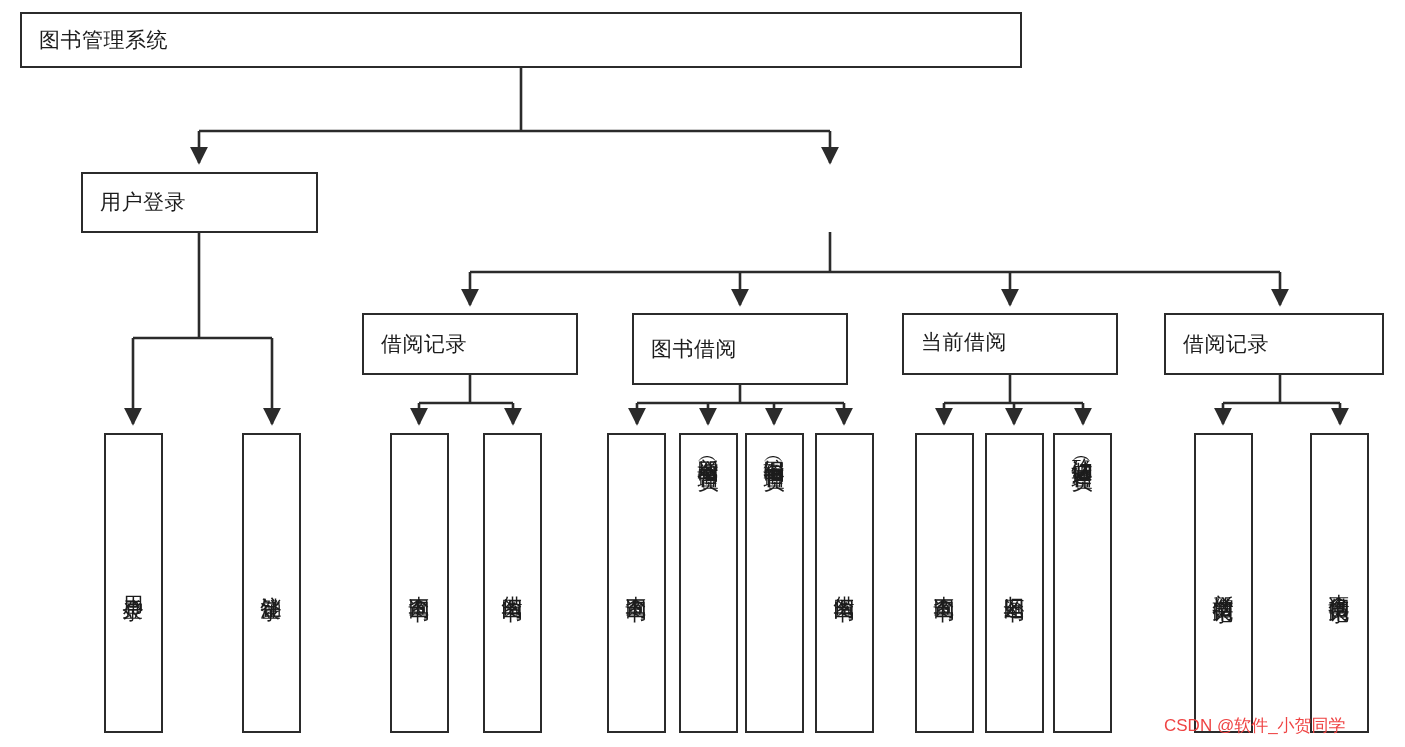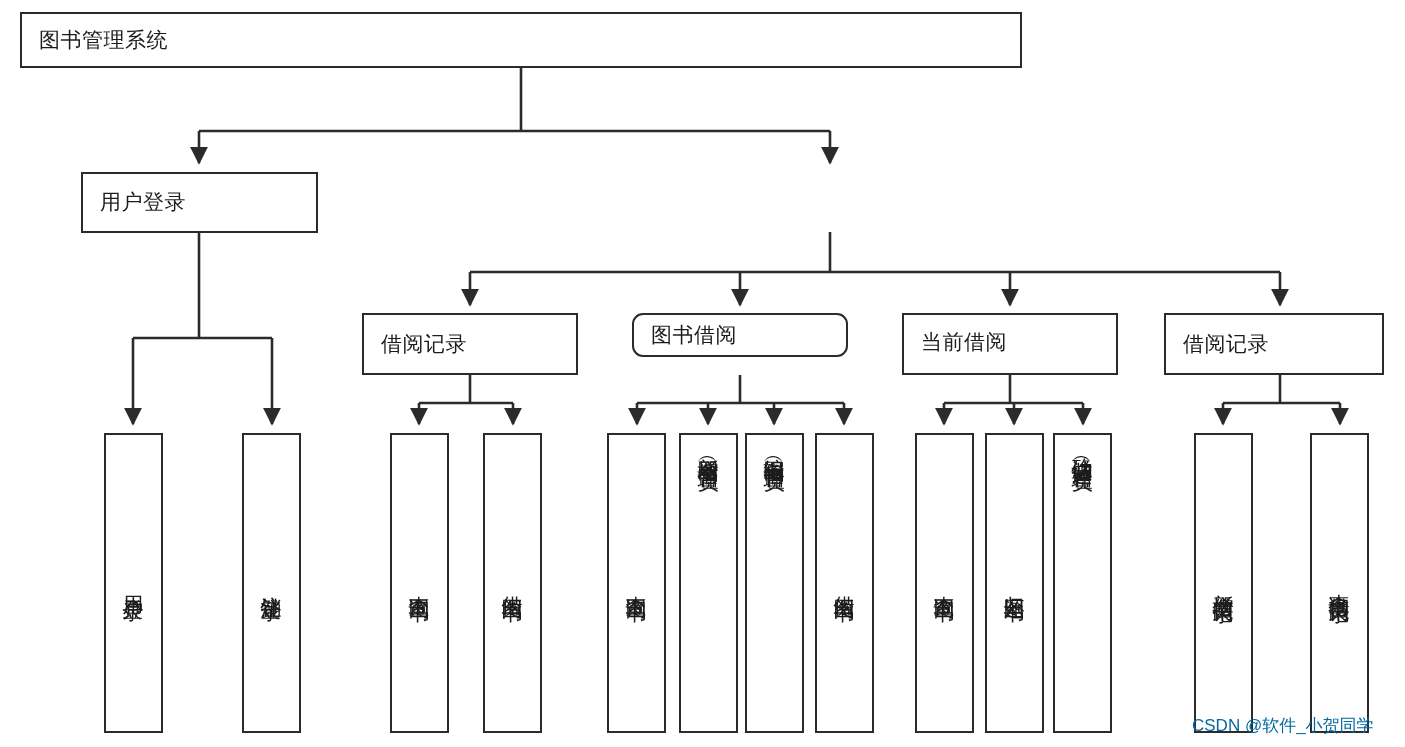--- a/index.html
+++ b/index.html
@@ -56,24 +56,24 @@
     letter-spacing: 2px;
     line-height: 1;
     font-size: 21px;
   }
   .node.vert-center {
     align-items: center;
     padding-top: 0;
   }
   .watermark {
     position: absolute;
-    left: 1192px;
+    left: 1164px;
     top: 714px;
     font-size: 17px;
-    color: #0369a1;
+    color: #ef4444;
     white-space: nowrap;
     z-index: 3;
     font-family: "Liberation Sans", "DejaVu Sans", sans-serif;
   }
 </style>
 </head>
 <body>
 
 <div id="diagram-root">
 
@@ -131,21 +131,21 @@
     <span class="node-label">图书管理系统</span>
   </div>
 
   <div class="node" style="left:81px; top:172px; width:237px; height:61px;">
     <span class="node-label">用户登录</span>
   </div>
 
   <div class="node" style="left:362px; top:313px; width:216px; height:62px;">
     <span class="node-label">借阅记录</span>
   </div>
-  <div class="node" style="left:632px; top:313px; width:216px; height:44px;border-radius:11px;">
+  <div class="node" style="left:632px; top:313px; width:216px; height:72px;">
     <span class="node-label">图书借阅</span>
   </div>
   <div class="node" style="left:902px; top:313px; width:216px; height:62px;font-family:Liberation Mono, monospace;">
     <span class="node-label">当前借阅</span>
   </div>
   <div class="node" style="left:1164px; top:313px; width:220px; height:62px;">
     <span class="node-label">借阅记录</span>
   </div>
 
   <div class="node vertical vert-center" style="left:104px; top:433px; width:59px; height:300px;">

